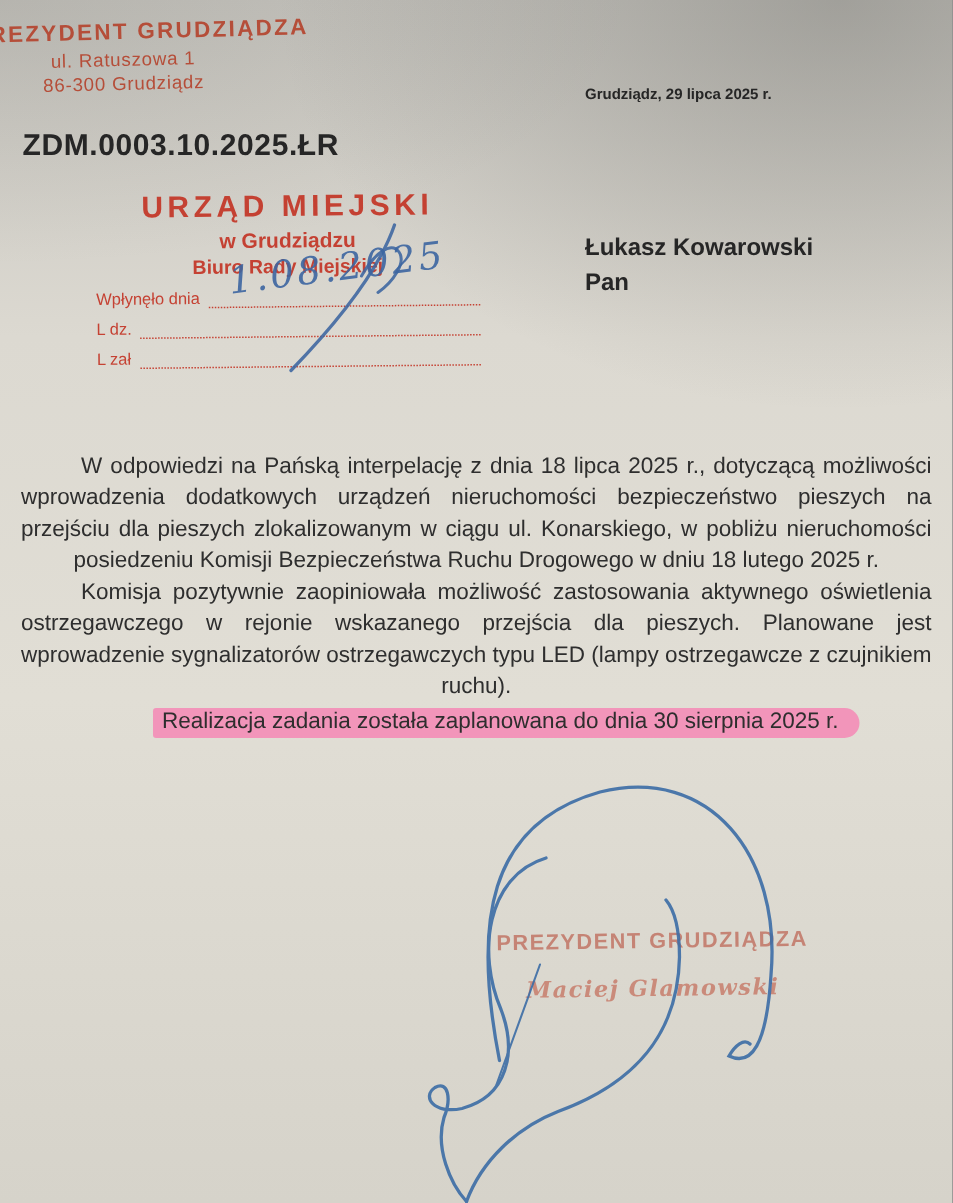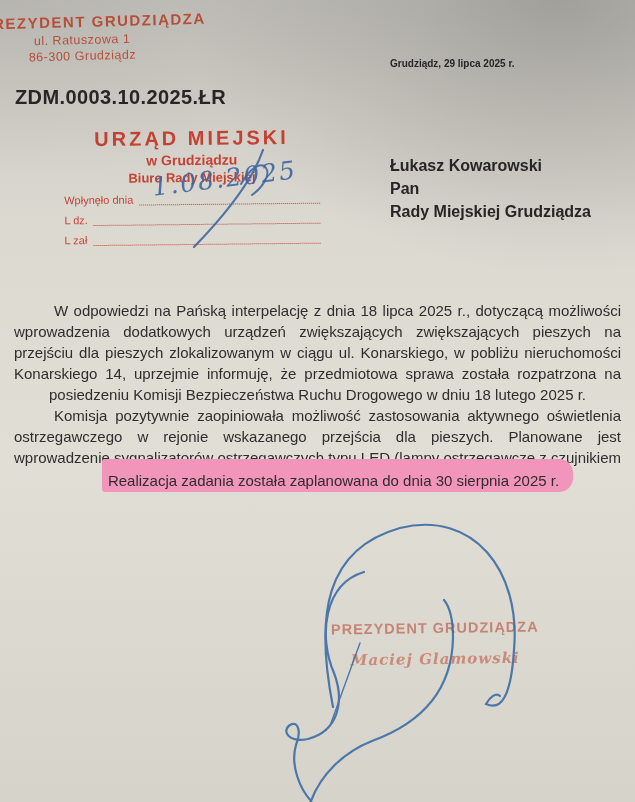--- a/index.html
+++ b/index.html
@@ -34,21 +34,21 @@
     font-style:italic;font-size:25px;color:#3d66a1;transform:rotate(-7deg);letter-spacing:2px;opacity:.9;}
   
   .recipient{position:absolute;left:390px;top:154px;color:#262626;font-size:16px;font-weight:bold;line-height:23px;}
   
   .body{position:absolute;left:14px;top:300px;width:607px;color:#2e2e2e;font-size:15px;line-height:21px;}
   .bline{text-align:center;}
   .bline.jst{text-align:justify;text-align-last:justify;}
   .bline.ind{padding-left:40px;}
   .bline.jst.ind{padding-left:0;text-indent:40px;}
   .bline.hlrow{margin-top:2px;}
-  .hl{background:#f295ba;padding:13px 14px 3px 6px;border-radius:3px 14px 14px 3px;}
+  .hl{background:#f295ba;padding:0 14px 3px 6px;border-radius:3px 14px 14px 3px;}
   
   .bottom-stamp{position:absolute;left:330px;top:620px;width:210px;text-align:center;transform:rotate(-.8deg);}
   .bs1{font-size:14.5px;font-weight:bold;letter-spacing:1px;color:rgba(188,99,82,0.72);white-space:nowrap;}
   .bs2{font-family:"DejaVu Serif",serif;font-style:italic;font-size:15px;font-weight:bold;
     color:rgba(197,117,99,0.78);margin-top:14px;letter-spacing:1px;}
   
   .pen{position:absolute;left:0;top:0;pointer-events:none;}
 </style>
 </head>
 <body>
@@ -88,32 +88,31 @@
   <svg class="pen" width="635" height="802" viewBox="0 0 635 802">
     <g fill="none" stroke="#3d66a1" stroke-width="2.2" stroke-linecap="round" opacity="0.88">
       <path d="M 263,150 C 252,182 224,216 194,247"></path>
       <path d="M 241,184 C 250,168 261,161 266,168 C 271,175 262,188 252,195" stroke-width="2"></path>
     </g>
   </svg>
 
   <div class="recipient">
     <div>Łukasz Kowarowski</div>
     <div>Pan</div>
-    <div>Rady Miejskiej Grudziądza</div>
   </div>
 
   <div class="body" id="body-lines">
       <div class="bline jst ind">W odpowiedzi na Pańską interpelację z dnia 18 lipca 2025 r., dotyczącą możliwości</div>
-      <div class="bline jst">wprowadzenia dodatkowych urządzeń zwiększających zwiększających pieszych na</div>
+      <div class="bline jst">wprowadzenia dodatkowych urządzeń nieruchomości bezpieczeństwo pieszych na</div>
       <div class="bline jst">przejściu dla pieszych zlokalizowanym w ciągu ul. Konarskiego, w pobliżu nieruchomości</div>
-      <div class="bline jst">Konarskiego 14, uprzejmie informuję, że przedmiotowa sprawa została rozpatrzona na</div>
       <div class="bline">posiedzeniu Komisji Bezpieczeństwa Ruchu Drogowego w dniu 18 lutego 2025 r.</div>
       <div class="bline jst ind">Komisja pozytywnie zaopiniowała możliwość zastosowania aktywnego oświetlenia</div>
       <div class="bline jst">ostrzegawczego w rejonie wskazanego przejścia dla pieszych. Planowane jest</div>
       <div class="bline jst">wprowadzenie sygnalizatorów ostrzegawczych typu LED (lampy ostrzegawcze z czujnikiem</div>
+      <div class="bline">ruchu).</div>
       <div class="bline ind hlrow"><span class="hl">Realizacja zadania została zaplanowana do dnia 30 sierpnia 2025 r.</span></div>
     </div>
 
   <div class="bottom-stamp">
     <div class="bs1">PREZYDENT GRUDZIĄDZA</div>
     <div class="bs2">Maciej Glamowski</div>
   </div>
 
   <svg class="pen" width="635" height="802" viewBox="0 0 635 802">
     <g fill="none" stroke="#3c6da6" stroke-width="2.2" stroke-linecap="round" opacity="0.9">

